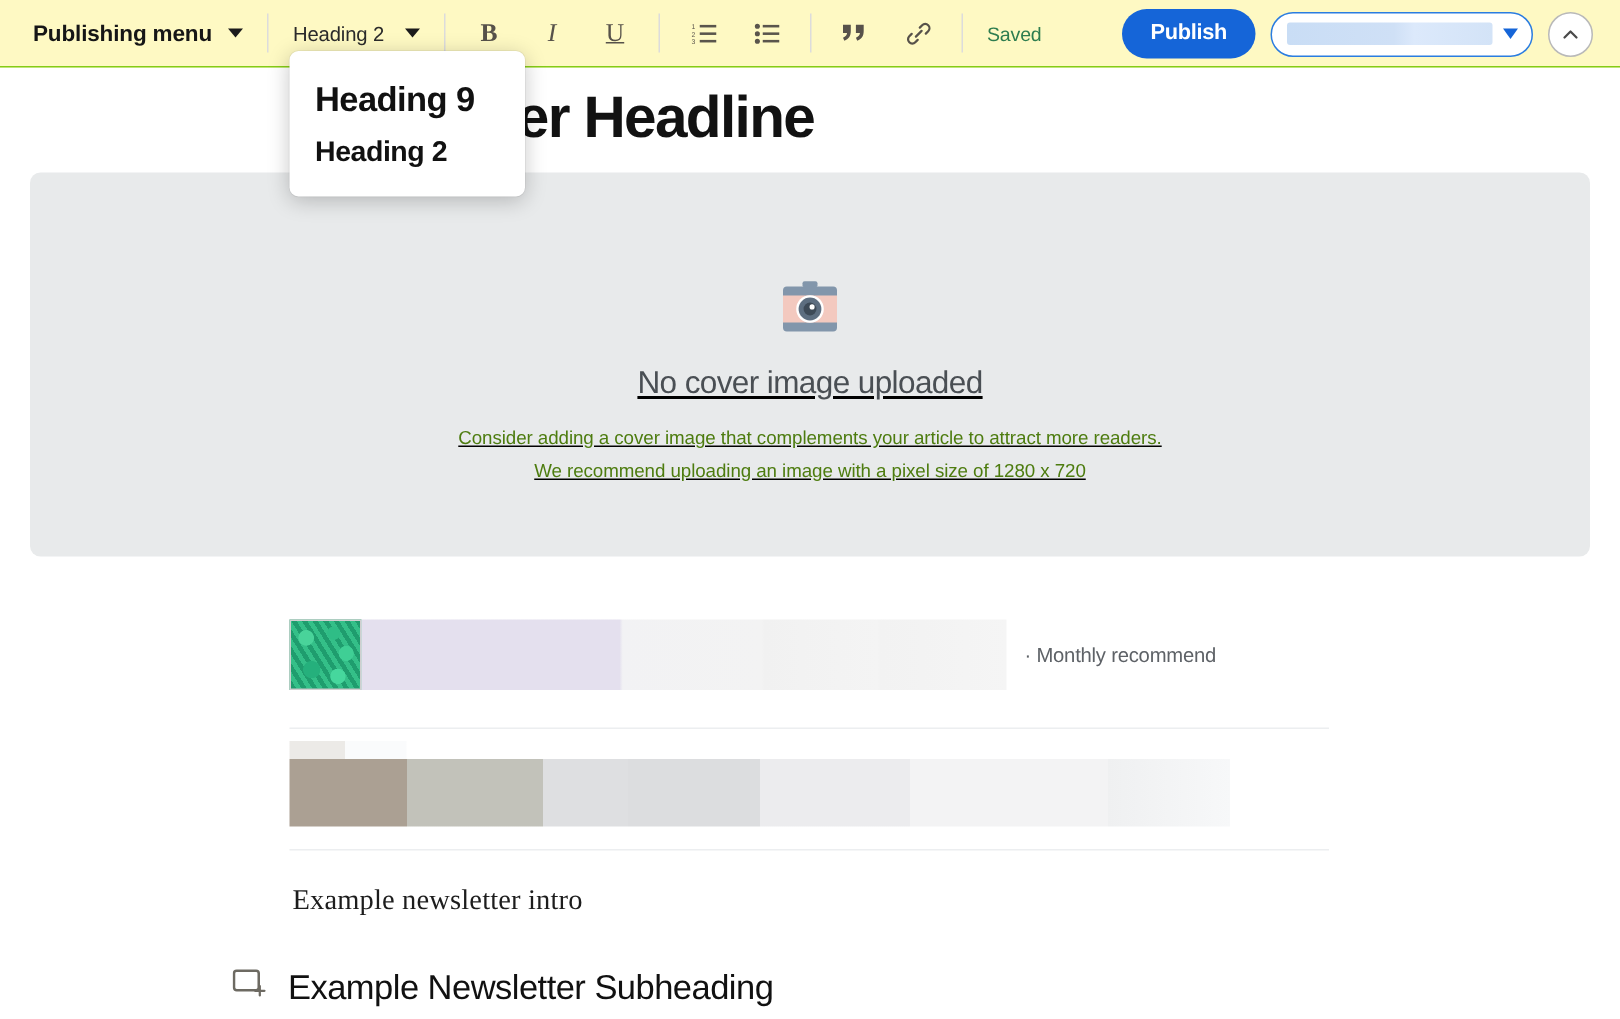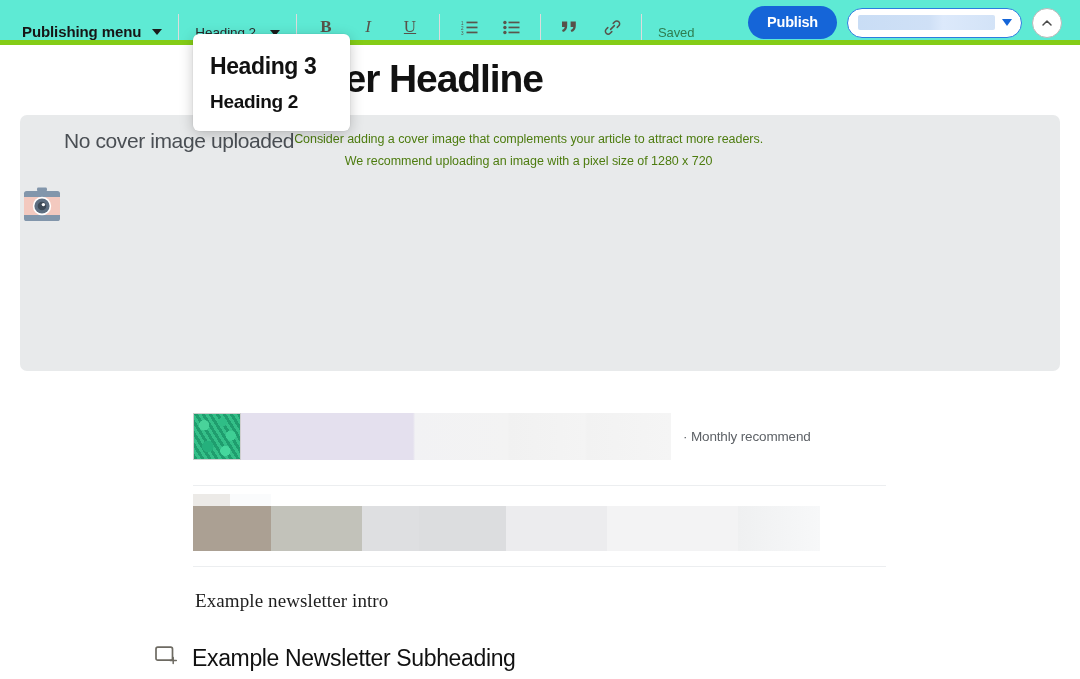--- a/index.html
+++ b/index.html
@@ -19,24 +19,24 @@
     height: 679px;
     background: #ffffff;
   }
 
   
   .toolbar {
     position: absolute;
     top: 0; left: 0;
     width: 1080px;
     height: 45px;
-    background: #5eead4;
-    border-bottom: 5px solid #84cc16;
-    display: flex;
-    align-items: flex-end;
+    background: #fef9c3;
+    border-bottom: 1px solid #84cc16;
+    display: flex;
+    align-items: center;
     z-index: 5;
   }
 
   .tb-menu {
     display: flex;
     align-items: center;
     gap: 11px;
     margin-left: 22px;
     cursor: pointer;
   }
@@ -206,23 +206,24 @@
   
   .cover {
     position: absolute;
     left: 20px;
     top: 115px;
     width: 1040px;
     height: 256px;
     background: #e8eaeb;
     border-radius: 7px;
     display: flex;
-    flex-direction: row;
-    align-items: flex-start;
-    cursor: pointer;
+    flex-direction: column;
+    align-items: center;
+    cursor: pointer;
+    text-decoration: underline;
   }
   .cover-icon { margin-top: 72px; }
   .cover-title {
     margin-top: 14px;
     font-size: 21px;
     color: #4a4f54;
     letter-spacing: -0.4px;
   }
   .cover-sub {
     margin-top: 14px;
@@ -417,21 +418,21 @@
         <svg width="14" height="14" viewBox="0 0 14 14" aria-hidden="true">
           <path d="M3 9l4-4 4 4" stroke="#4a4a4a" stroke-width="1.5" fill="none" stroke-linecap="round" stroke-linejoin="round"></path>
         </svg>
       </div>
     </div>
   </div>
 
   <div class="headline">Newsletter Headline</div>
 
   <div class="style-dropdown">
-    <div class="sd-item sd-h1">Heading 3</div>
+    <div class="sd-item sd-h1">Heading 9</div>
     <div class="sd-item sd-h2">Heading 2</div>
   </div>
 
   <div class="cover">
     <div class="cover-icon">
       <svg width="44" height="38" viewBox="0 0 44 38" aria-hidden="true">
         <rect x="17" y="0.5" width="10" height="4" rx="1.4" fill="#8296ab"></rect>
         <rect x="4" y="4" width="36" height="30" rx="2.6" fill="#8296ab"></rect>
         <rect x="4" y="10" width="36" height="18" fill="#f3c9bf"></rect>
         <circle cx="22" cy="19" r="9.2" fill="#ffffff"></circle>

